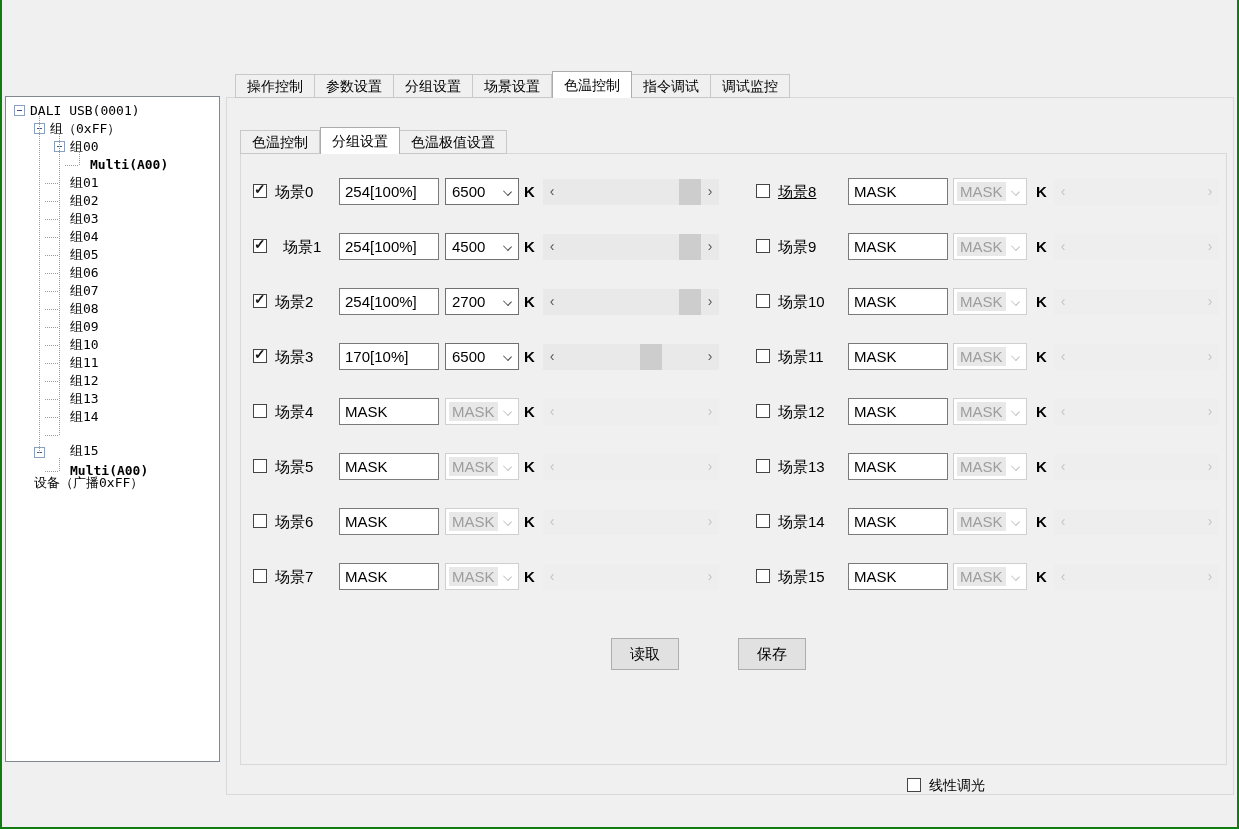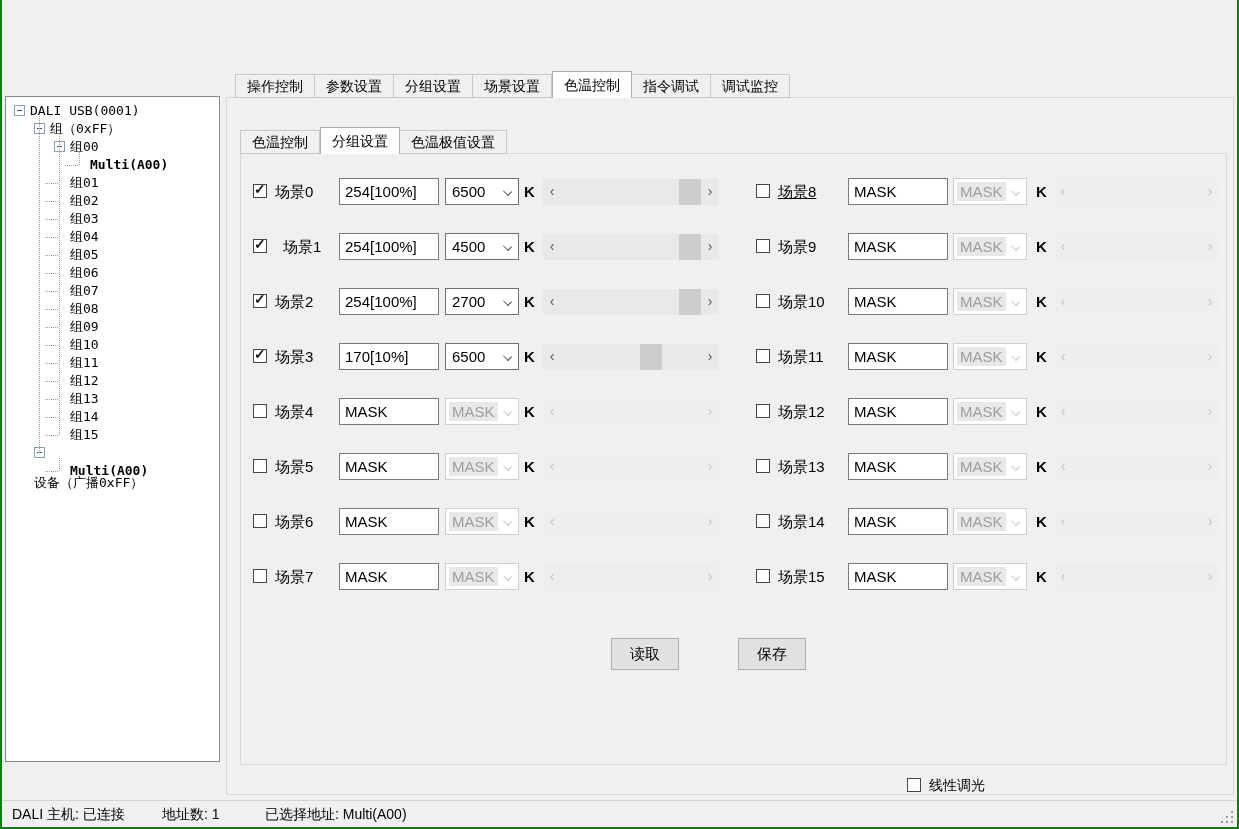--- a/index.html
+++ b/index.html
@@ -154,21 +154,21 @@
         <div class="tree-row" style="top: 288px; left: 0px; width: 210px;">
           <span class="guide-h" style="left: 39px; top: 9px; width: 14px;"></span>
           <span class="tree-label" style="left: 64px;">组13</span>
         </div>
         <div class="tree-row" style="top: 306px; left: 0px; width: 210px;">
           <span class="guide-h" style="left: 39px; top: 9px; width: 14px;"></span>
           <span class="tree-label" style="left: 64px;">组14</span>
         </div>
         <div class="tree-row" style="top: 324px; left: 0px; width: 210px;">
           <span class="guide-h" style="left: 39px; top: 9px; width: 14px;"></span>
-          <span class="tree-label" style="left: 64px;">组15</span>
+          <span class="tree-label" style="left: 64px; margin-top: 16px;">组15</span>
         </div>
         <div class="tree-row" style="top: 342px; left: 0px; width: 210px;">
           <span class="expander" style="left: 28px;"></span>
           <span class="tree-label" style="left: 28px; margin-top: 30px;">设备（广播0xFF）</span>
         </div>
         <div class="tree-row" style="top: 360px; left: 0px; width: 210px;">
           <span class="guide-h" style="left: 39px; top: 9px; width: 14px;"></span>
           <span class="tree-label bold" style="left: 64px;">Multi(A00)</span>
         </div>
         <span class="guide-v" style="left: 33px; top: 14px; height: 337px;"></span>
@@ -433,27 +433,14 @@
           <span class="arrow right">›</span>
         </div>
       </div>
     </div>
 
   <div class="linear-wrap">
     <span class="cb"></span>
     <span class="lbl">线性调光</span>
   </div>
 
-  <div class="statusbar">
-    <span class="status-item" style="left:10px;">DALI 主机: 已连接</span>
-    <span class="status-item" style="left:160px;">地址数: 1</span>
-    <span class="status-item" style="left:263px;">已选择地址: Multi(A00)</span>
-    <span class="grip">
-      <i style="right:0;bottom:0;"></i>
-        <i style="right:0;bottom:5px;"></i>
-        <i style="right:0;bottom:10px;"></i>
-      <i style="right:5px;bottom:0;"></i>
-        <i style="right:5px;bottom:5px;"></i>
-        <i style="right:10px;bottom:0;"></i>
-    </span>
-  </div>
 
 </div>
 
 </body></html>

